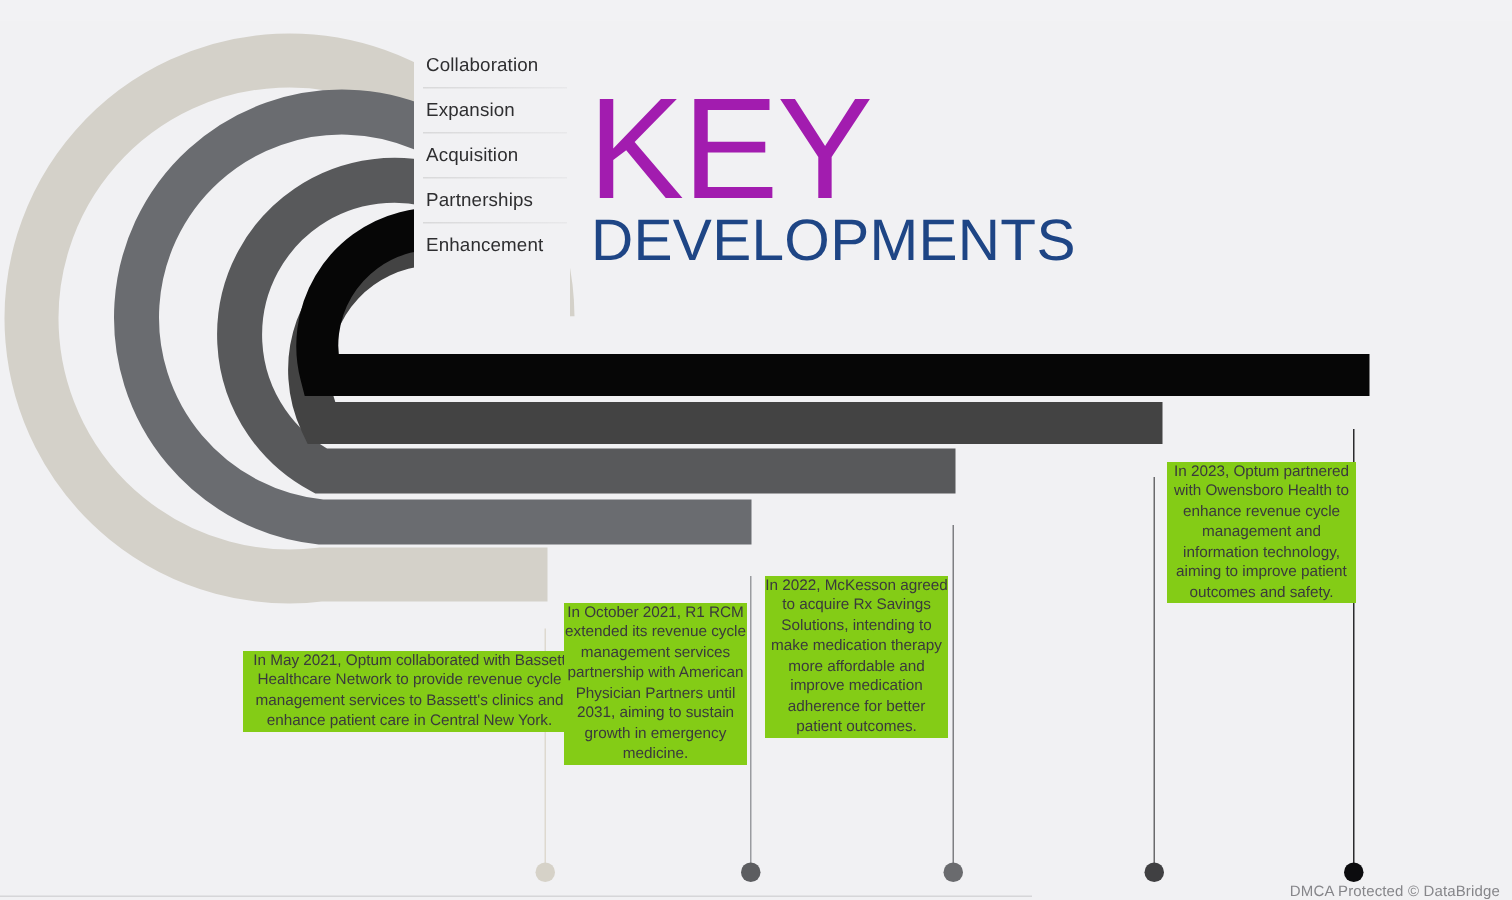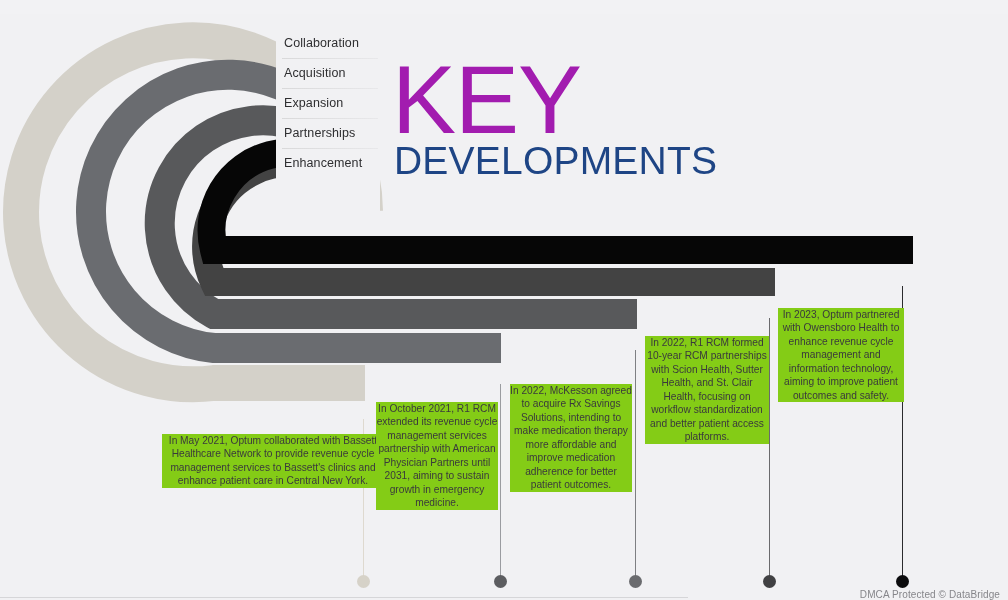--- a/index.html
+++ b/index.html
@@ -178,24 +178,24 @@
   <div class="dot" style="left:494px; top:561px; background:#5c5d60;"></div>
   <div class="dot" style="left:629px; top:561px; background:#6a6b6e;"></div>
   <div class="dot" style="left:763px; top:561px; background:#404042;"></div>
   <div class="dot" style="left:896px; top:561px; background:#0c0c0e;"></div>
 
   <div id="legend">
     <div class="legend-row">
       <span class="legend-label">Collaboration</span>
     </div>
     <div class="legend-row">
+      <span class="legend-label">Expansion</span>
+    </div>
+    <div class="legend-row">
       <span class="legend-label">Acquisition</span>
-    </div>
-    <div class="legend-row">
-      <span class="legend-label">Expansion</span>
     </div>
     <div class="legend-row">
       <span class="legend-label">Partnerships</span>
     </div>
     <div class="legend-row">
       <span class="legend-label">Enhancement</span>
     </div>
   </div>
 
   <div id="title-block">
@@ -208,23 +208,20 @@
   </div>
 
   <div class="callout" style="left:376px; top:388px; width:122px;">
     <span class="callout-text">In October 2021, R1 RCM extended its revenue cycle management services partnership with American Physician Partners until 2031, aiming to sustain growth in emergency medicine.</span>
   </div>
 
   <div class="callout" style="left:510px; top:370px; width:122px;">
     <span class="callout-text">In 2022, McKesson agreed to acquire Rx Savings Solutions, intending to make medication therapy more affordable and improve medication adherence for better patient outcomes.</span>
   </div>
 
-  <div class="callout" style="left:645px; top:322px; width:124px;">
-    <span class="callout-text">In 2022, R1 RCM formed 10-year RCM partnerships with Scion Health, Sutter Health, and St. Clair Health, focusing on workflow standardization and better patient access platforms.</span>
-  </div>
 
   <div class="callout" style="left:778px; top:294px; width:126px;">
     <span class="callout-text">In 2023, Optum partnered with Owensboro Health to enhance revenue cycle management and information technology, aiming to improve patient outcomes and safety.</span>
   </div>
 
   <div id="baseline-left"></div>
   <div id="baseline-right"></div>
   <div id="footer">DMCA Protected © DataBridge</div>
 
 </div>

